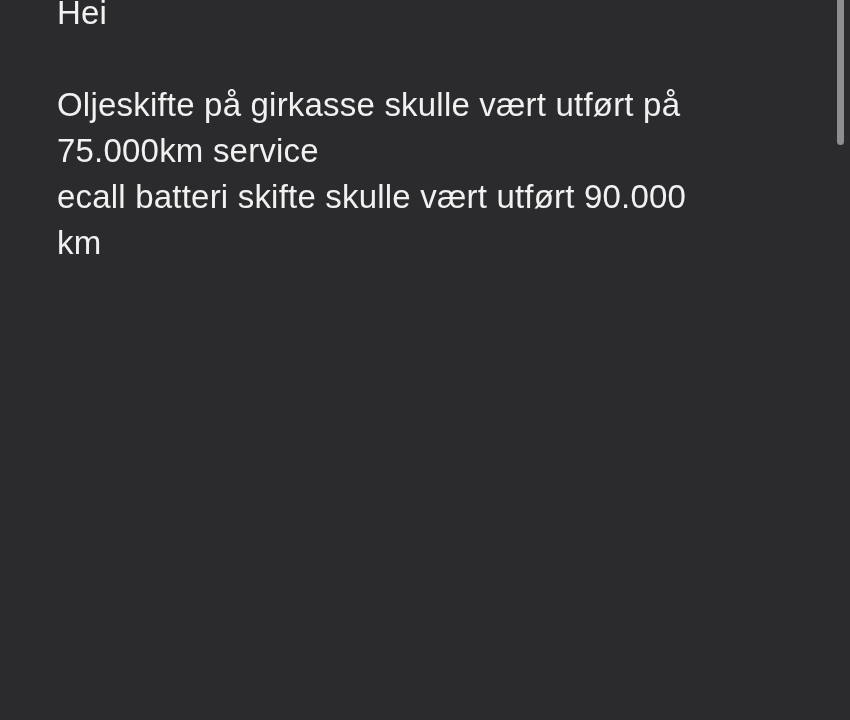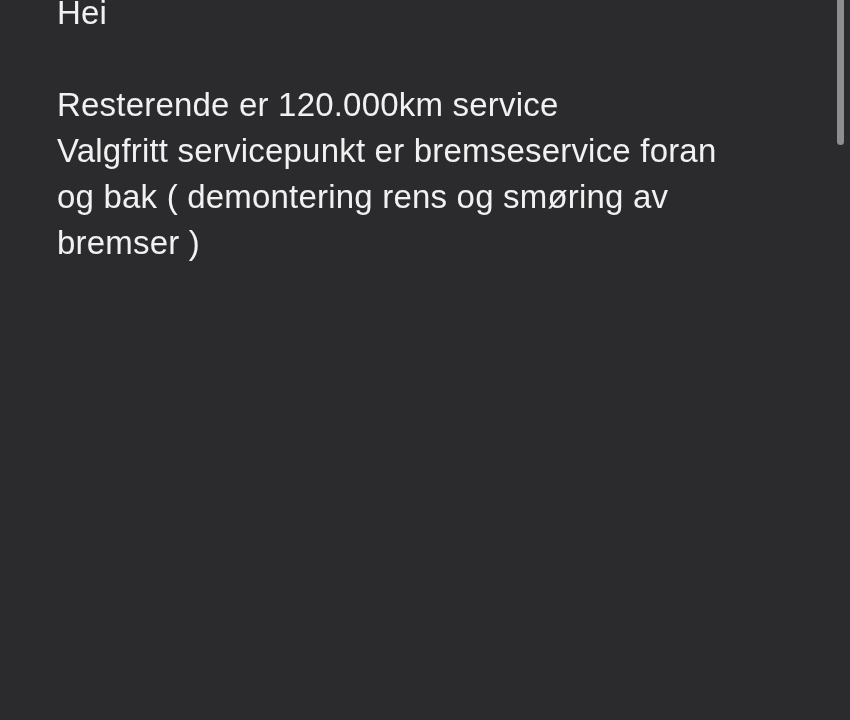--- a/index.html
+++ b/index.html
@@ -49,21 +49,21 @@
     background: #8e8e92;
     border-radius: 0 0 4px 4px;
     pointer-events: auto;
   }
 </style>
 </head>
 <body style="background: rgb(43, 43, 45);">
 
 <div class="message-area" id="message-area" style="color: rgb(241, 241, 242);">
     <p class="message-paragraph">Hei</p>
-    <p class="message-paragraph">Resterende er 120.000km service
-Valgfritt servicepunkt er bremseservice foran
-og bak ( demontering rens og smøring av
-bremser )</p>
+    <p class="message-paragraph">Oljeskifte på girkasse skulle vært utført på
+75.000km service
+ecall batteri skifte skulle vært utført 90.000
+km</p>
   </div>
 
 <div class="scrollbar-track">
   <div class="scrollbar-thumb" id="scrollbar-thumb" style="background: rgb(142, 142, 146);"></div>
 </div>
 
 </body></html>

